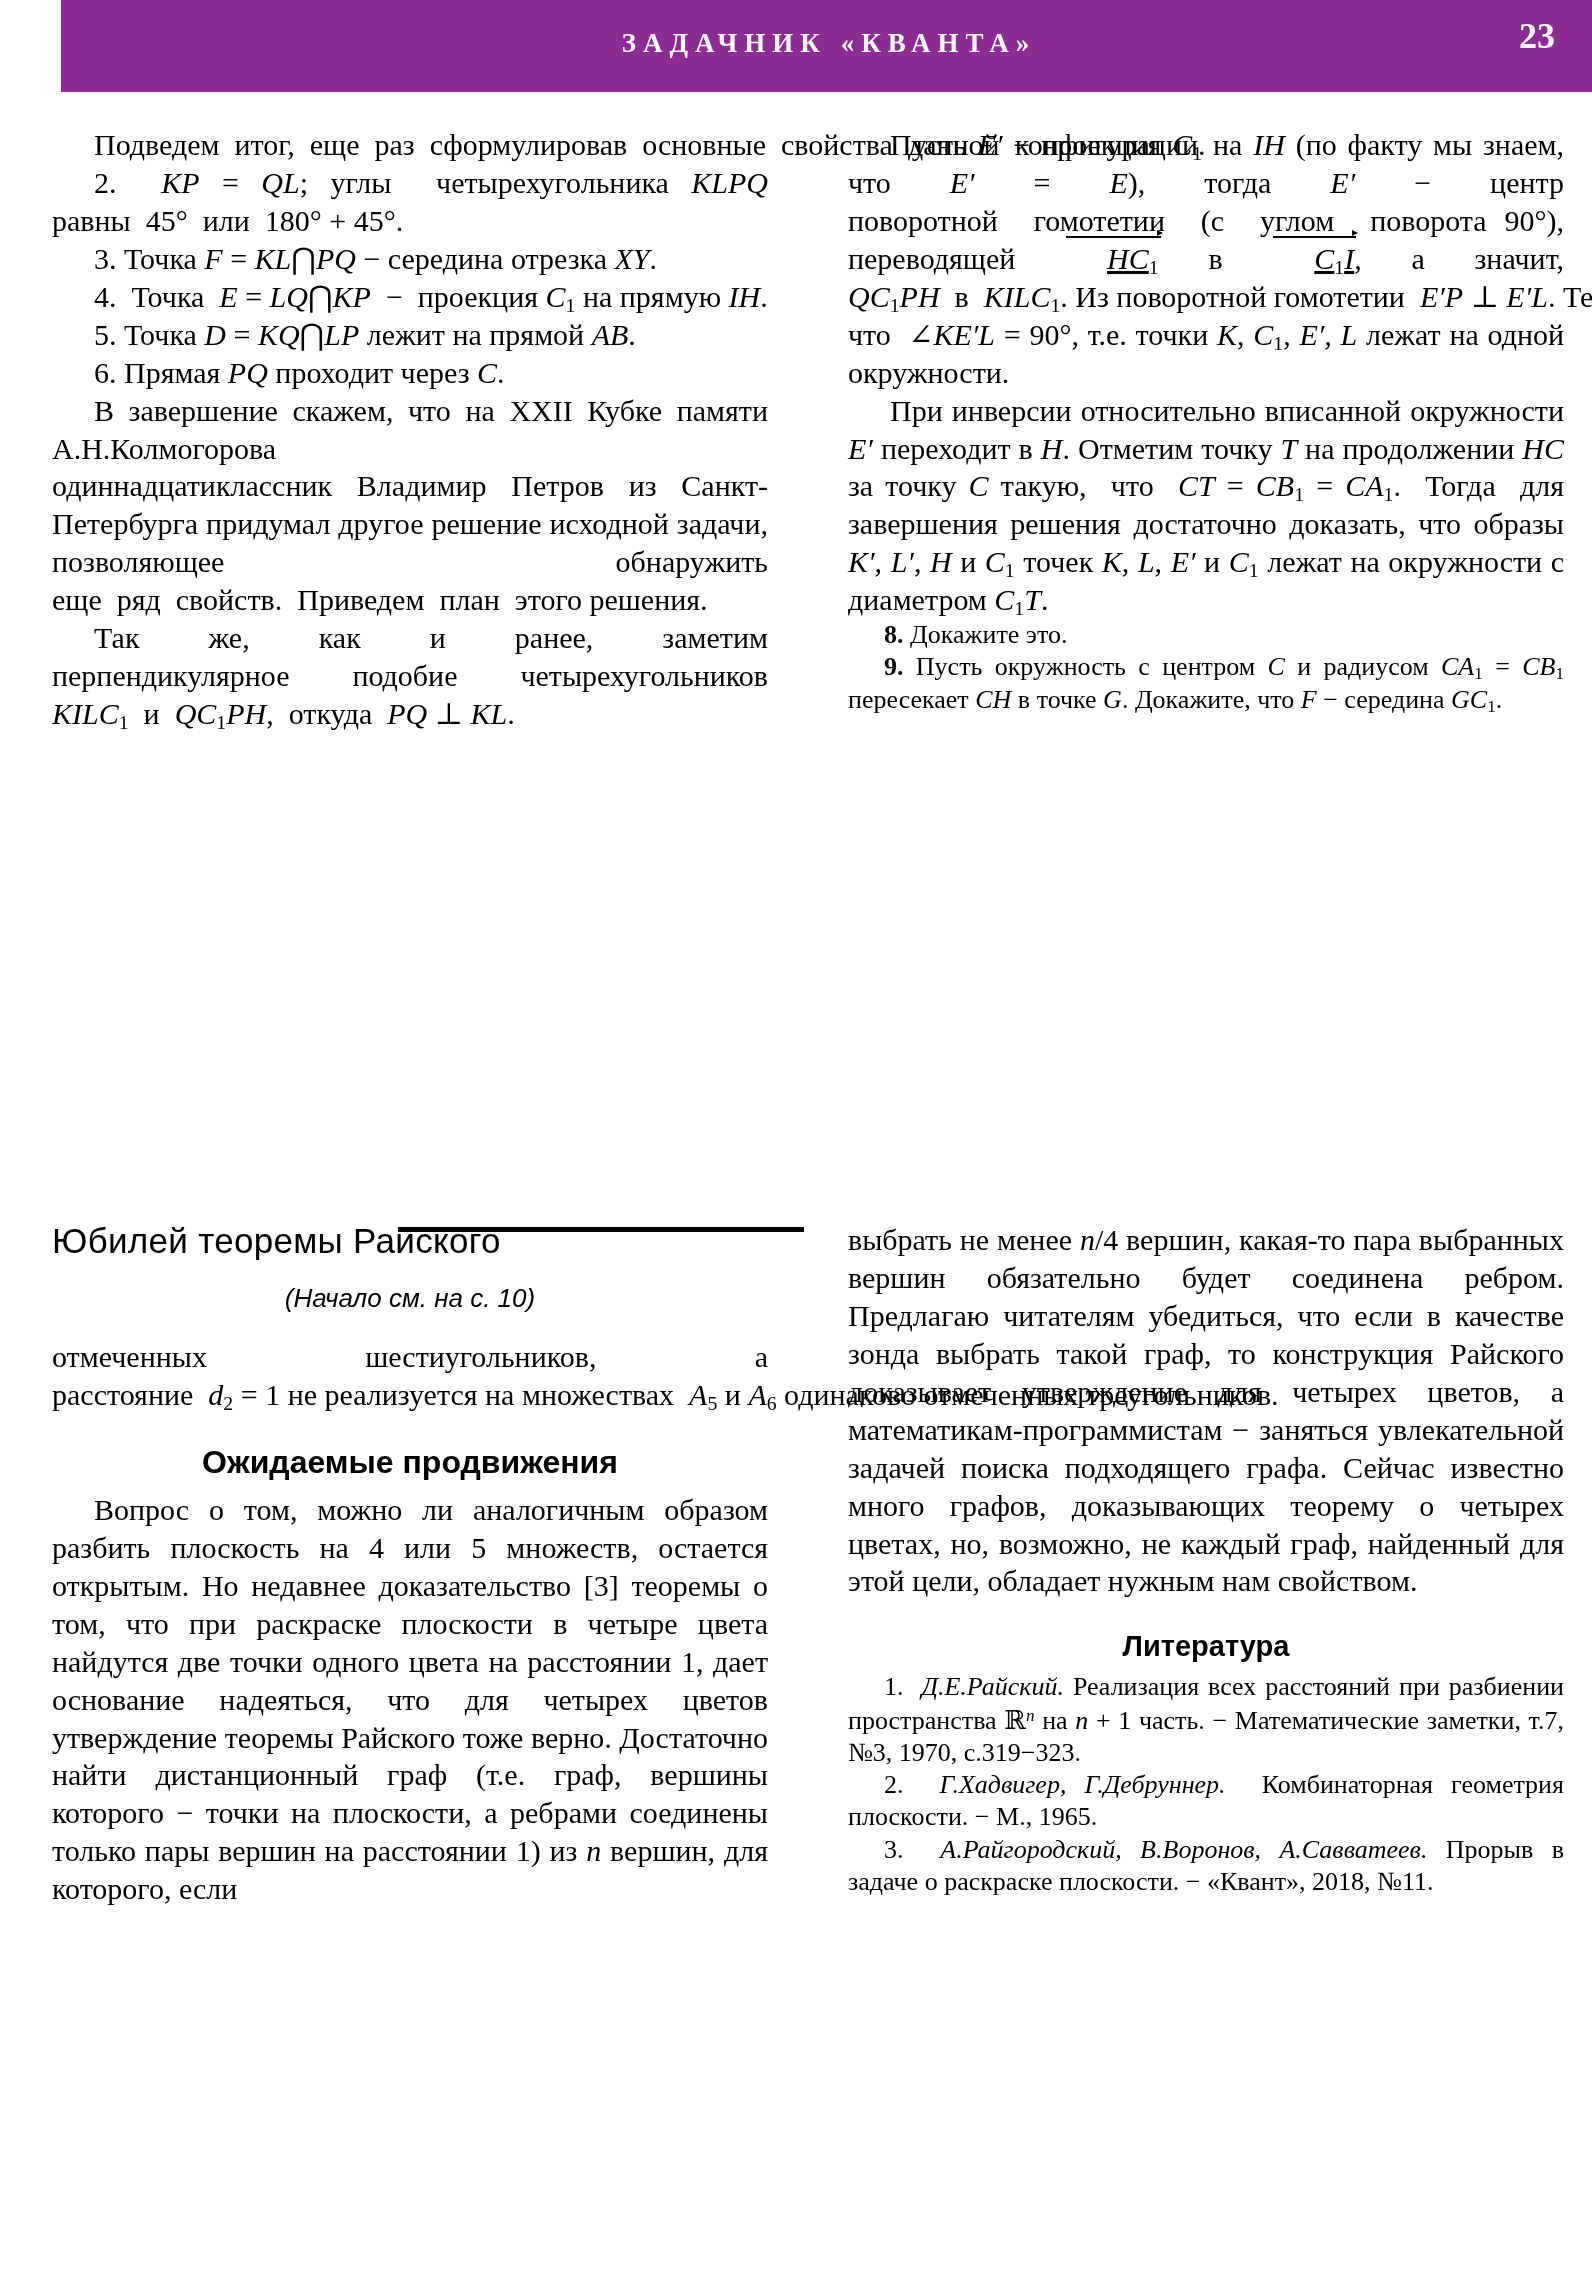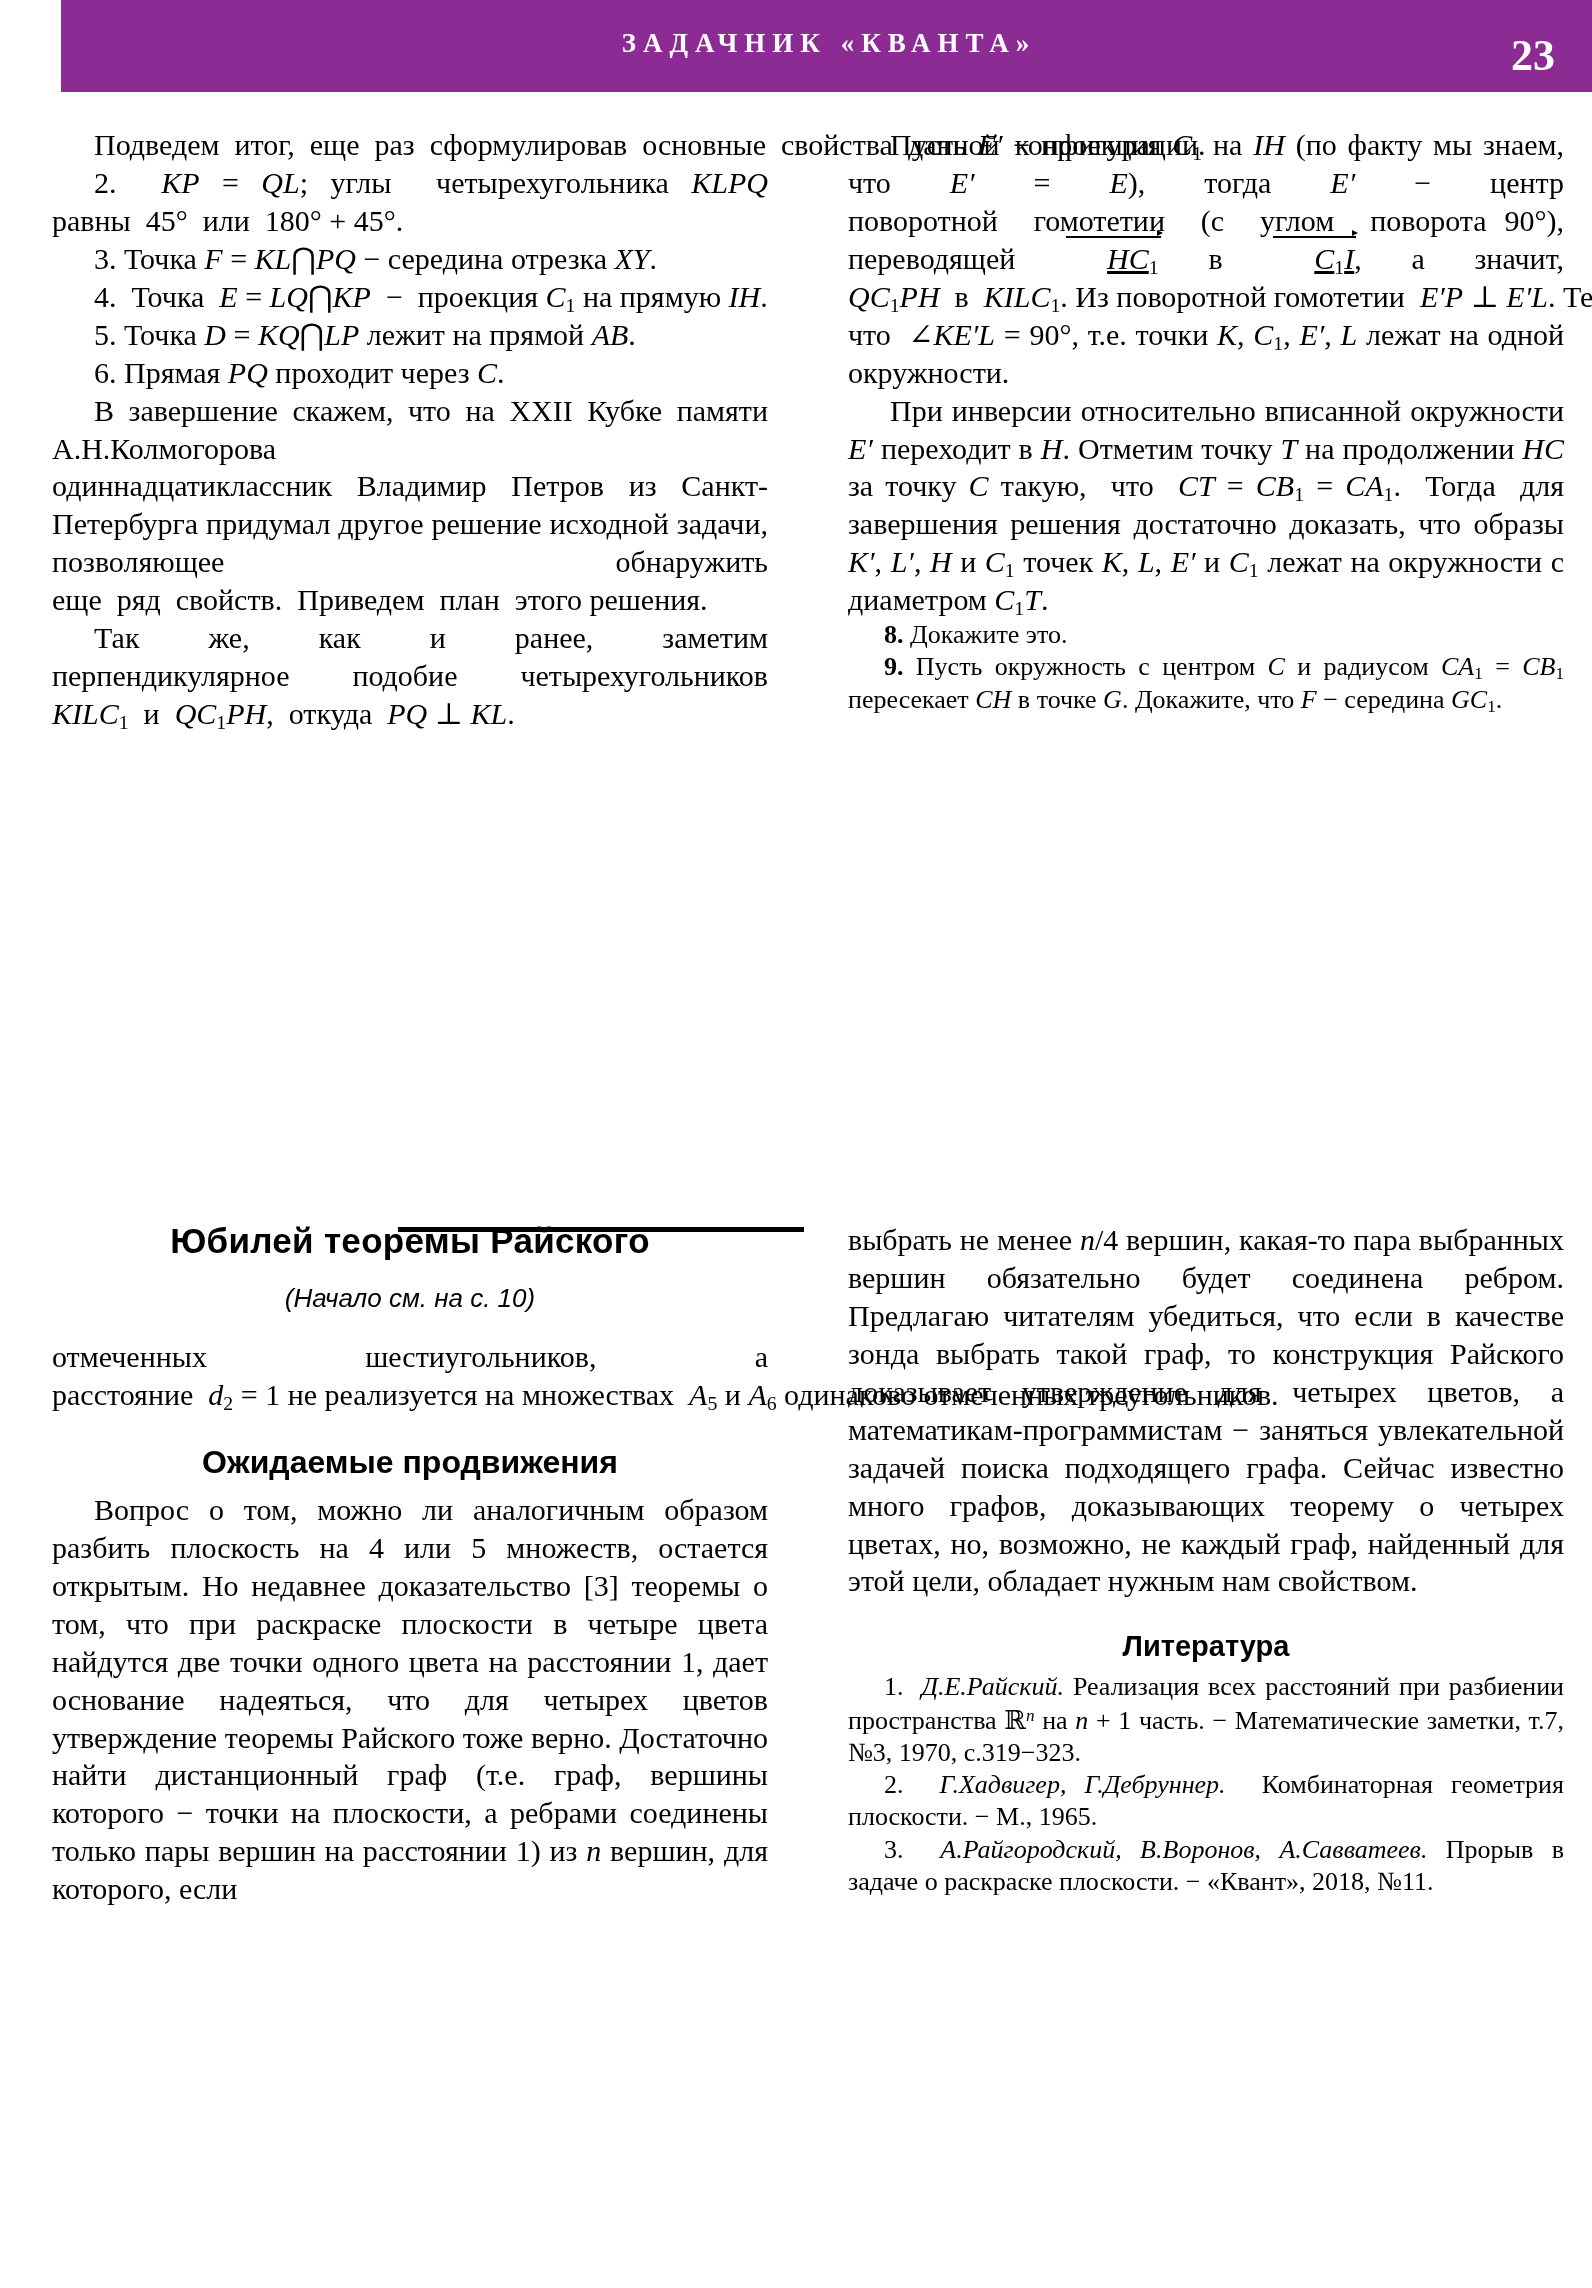--- a/index.html
+++ b/index.html
@@ -36,24 +36,23 @@
     font-size: 27px;
     font-weight: 700;
     letter-spacing: 7px;
   }
   .header-pagenum {
     position: absolute;
     right: 42px;
     top: 18px;
     color: #ffffff;
     font-family: "Liberation Serif", "DejaVu Serif", serif;
-    font-size: 44px;
+    font-size: 36px;
     font-weight: 700;
     line-height: 1;
-    margin-top: 16px;
   }
 
   
   .page {
     position: absolute;
     left: 0;
     top: 92px;
     width: 1592px;
     height: 2197px;
   }
@@ -140,22 +139,22 @@
     left: 398px;
     top: 1135px;
     width: 406px;
     height: 0;
     border-top: 5px solid #000;
   }
   h2.article-title {
     margin: 0;
     font-family: "Liberation Sans", "DejaVu Sans", sans-serif;
     font-size: 35px;
-    font-weight: 700;
-    text-align: center;
+    font-weight: 400;
+    text-align: left;
     letter-spacing: 0.3px;
   }
   .article-sub {
     margin: 22px 0 24px 0;
     font-family: "Liberation Sans", "DejaVu Sans", sans-serif;
     font-size: 26px;
     font-style: italic;
     text-align: center;
   }
   h3.lit-head {

